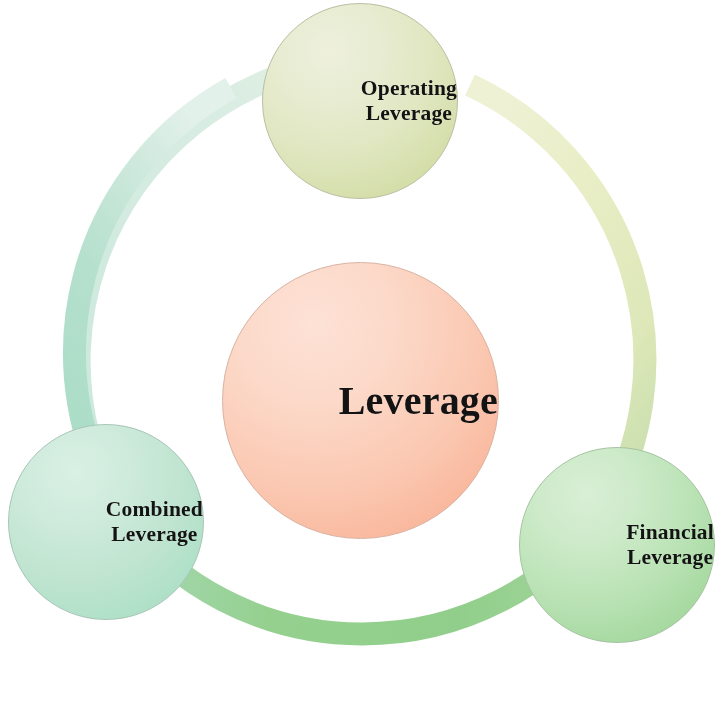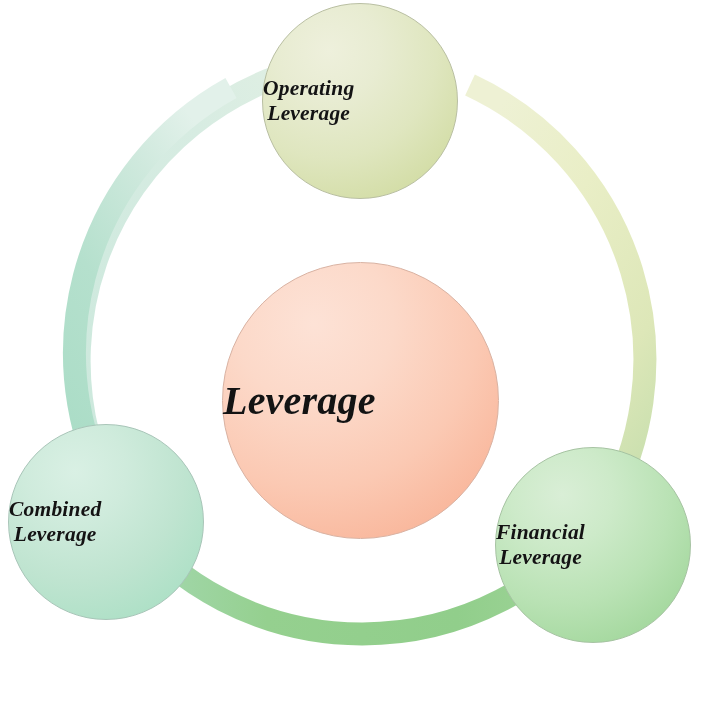--- a/index.html
+++ b/index.html
@@ -23,24 +23,23 @@
     left: 0;
     top: 0;
     width: 720px;
     height: 706px;
   }
   .node {
     position: absolute;
     border-radius: 50%;
     display: flex;
     align-items: center;
-    justify-content: flex-start;
+    justify-content: flex-end;
     text-align: center;
     box-sizing: border-box;
-    font-style: italic;
   }
   .node-label {
     position: relative;
     z-index: 3;
     line-height: 1.18;
     color: #131313;
     letter-spacing: 0.2px;
     text-shadow: 0 0 1px rgba(255,255,255,0.35);
     white-space: pre-line;
   }
@@ -95,21 +94,21 @@
       radial-gradient(circle at 34% 24%,
         #d9f0e4 0%,
         #cfebdc 26%,
         #bfe4d0 56%,
         #ade0c6 82%,
         #a3dcc0 100%);
     border: 1px solid #a8c5b8;
   }
 
   #node-financial {
-    left: 495px;
+    left: 519px;
     top: 447px;
     background:
       radial-gradient(circle at 34% 24%,
         #d9eed6 0%,
         #cdeac9 26%,
         #b9e2b4 56%,
         #a4d89e 82%,
         #98d293 100%);
     border: 1px solid #a6c3a2;
   }

